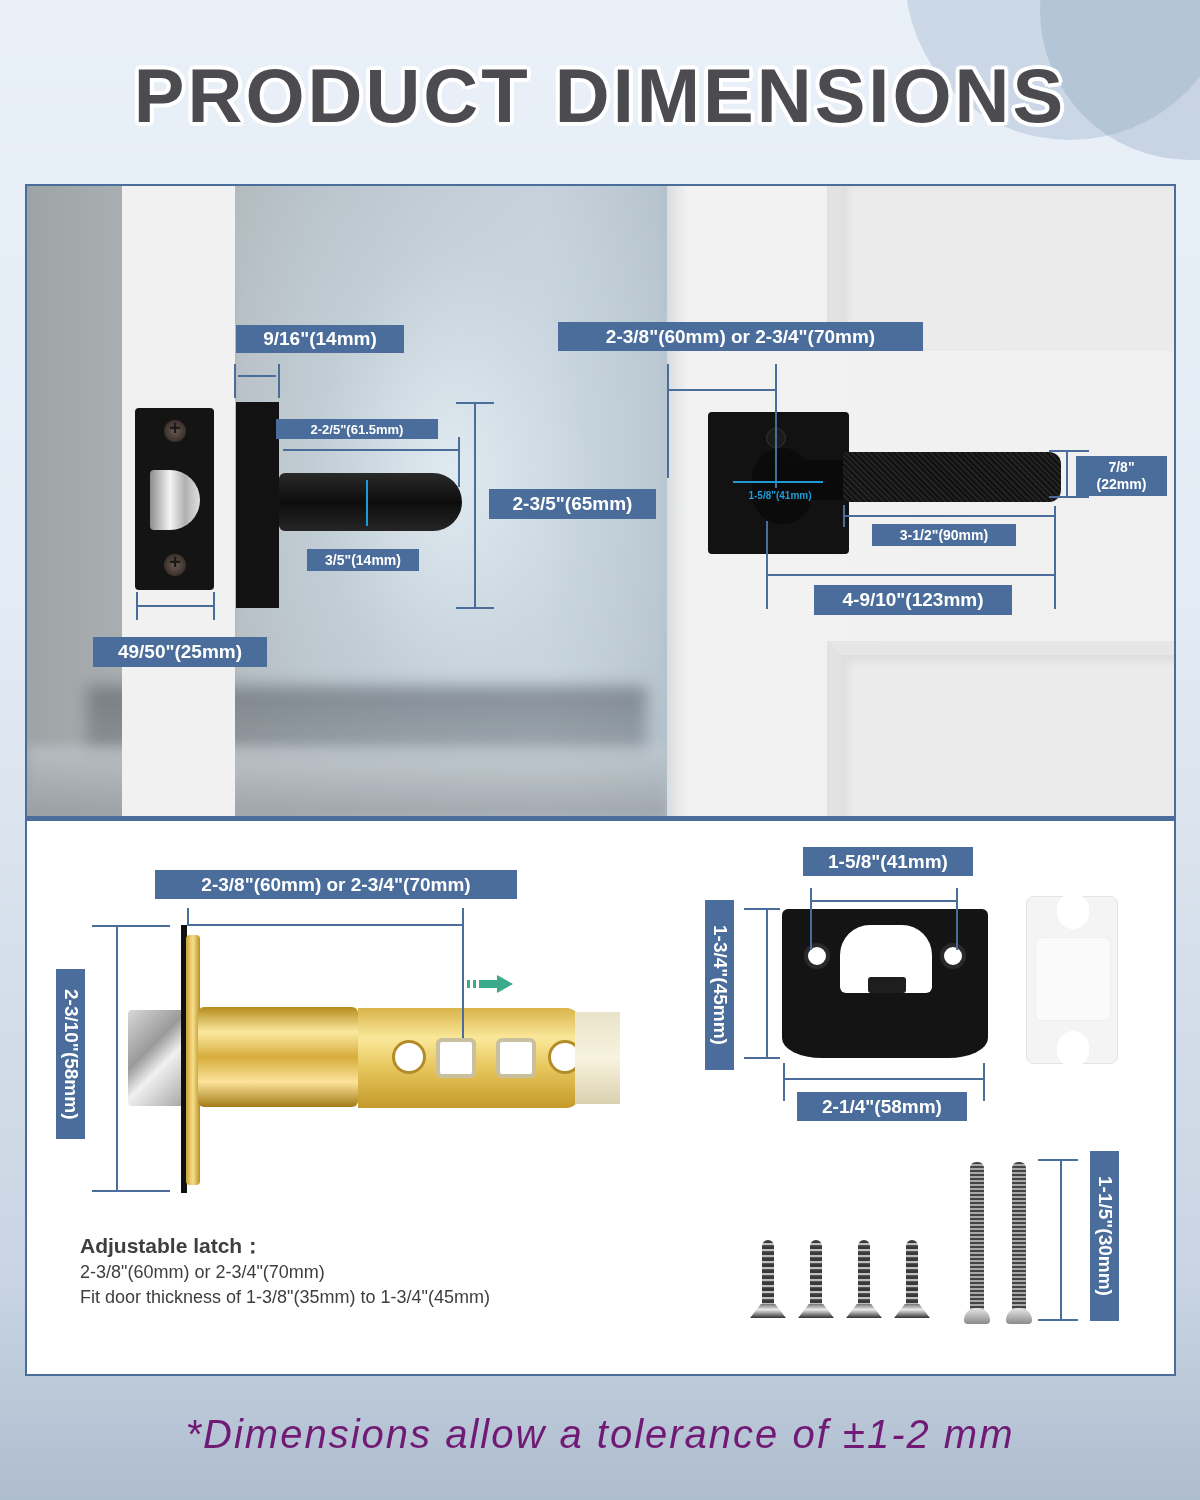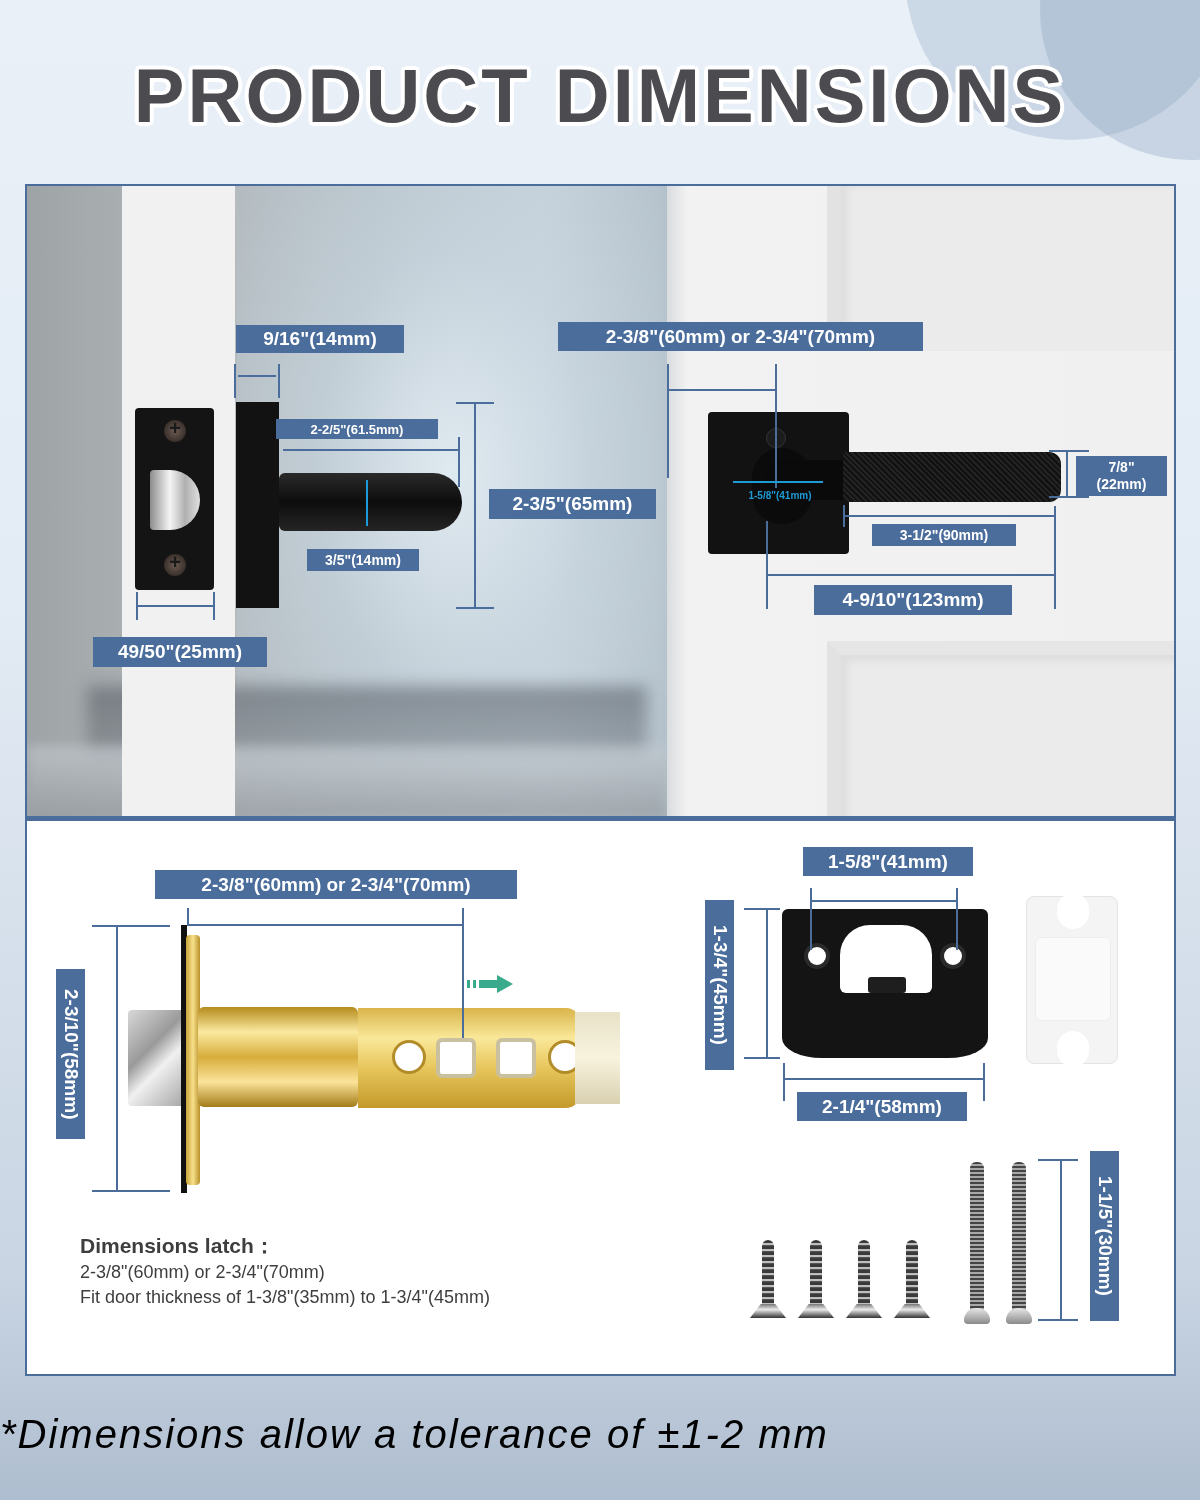--- a/index.html
+++ b/index.html
@@ -188,22 +188,22 @@
   .mach-screw .head {
     position: absolute; left: 0; top: 150px; width: 26px; height: 16px; border-radius: 13px 13px 4px 4px;
     background: linear-gradient(180deg,#e6e6e6,#8a8a8a);
   }
 
   .note { position: absolute; left: 80px; top: 1232px; color: #444; }
   .note .h { font-weight: bold; font-size: 21px; color: #3e3e3e; }
   .note .l { font-size: 18px; line-height: 25px; color: #3e3e3e; }
 
   .footer {
-    position: absolute; left: 0; top: 1412px; width: 1200px; text-align: left;
-    font-style: italic; font-size: 40px; letter-spacing: 2px; color: #000000;
+    position: absolute; left: 0; top: 1412px; width: 1200px; text-align: center;
+    font-style: italic; font-size: 40px; letter-spacing: 2px; color: #701a75;
     font-family: "Liberation Sans", sans-serif;
   }
 </style>
 </head>
 <body>
 
 <div class="deco-circle deco-1"></div>
 <div class="deco-circle deco-2"></div>
 
 <h1 class="title">PRODUCT DIMENSIONS</h1>
@@ -361,18 +361,18 @@
     <div class="shank"></div>
     <div class="head"></div>
   </div>
 
 <div class="line" style="left:1038px;top:1159px;width:40px;height:2px;"></div>
 <div class="line" style="left:1038px;top:1319px;width:40px;height:2px;"></div>
 <div class="line" style="left:1060px;top:1161px;width:2px;height:158px;"></div>
 <div class="lbl vert" style="left:1090px;top:1151px;width:29px;height:170px;font-size:19px;">1-1/5"(30mm)</div>
 
 <div class="note">
-  <div class="h">Dimensions latch：</div>
+  <div class="h">Adjustable latch：</div>
   <div class="l">2-3/8"(60mm) or 2-3/4"(70mm)</div>
   <div class="l">Fit door thickness of 1-3/8"(35mm) to 1-3/4"(45mm)</div>
 </div>
 
 <div class="footer">*Dimensions allow a tolerance of ±1-2 mm</div>
 
 </body></html>

